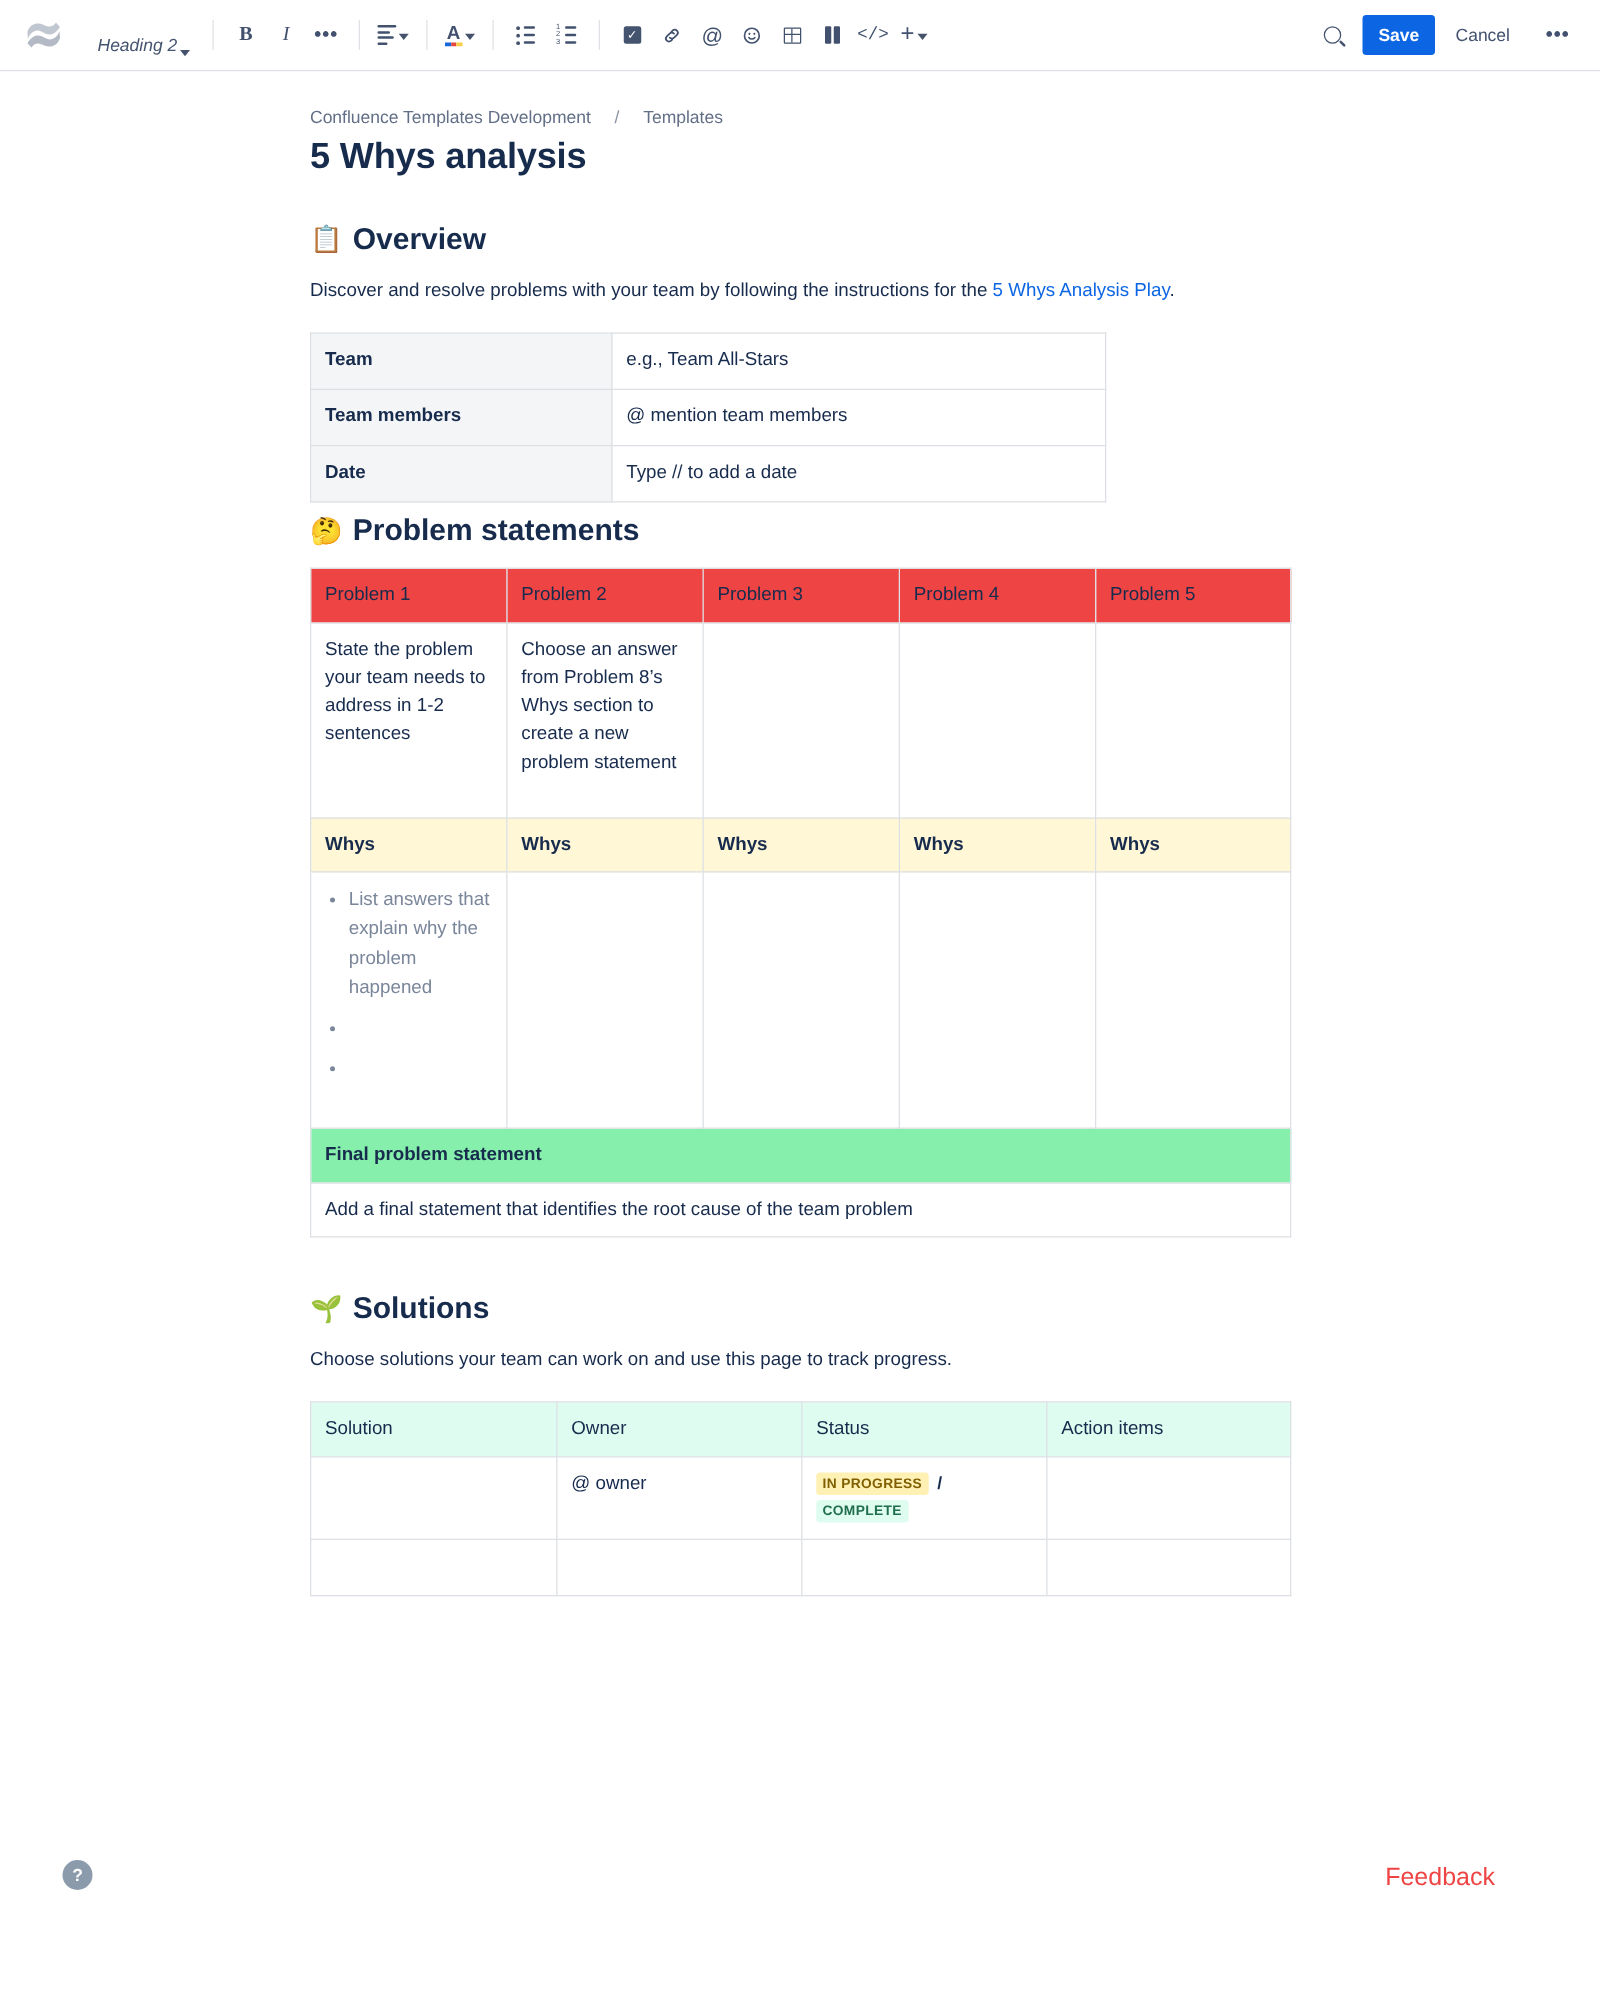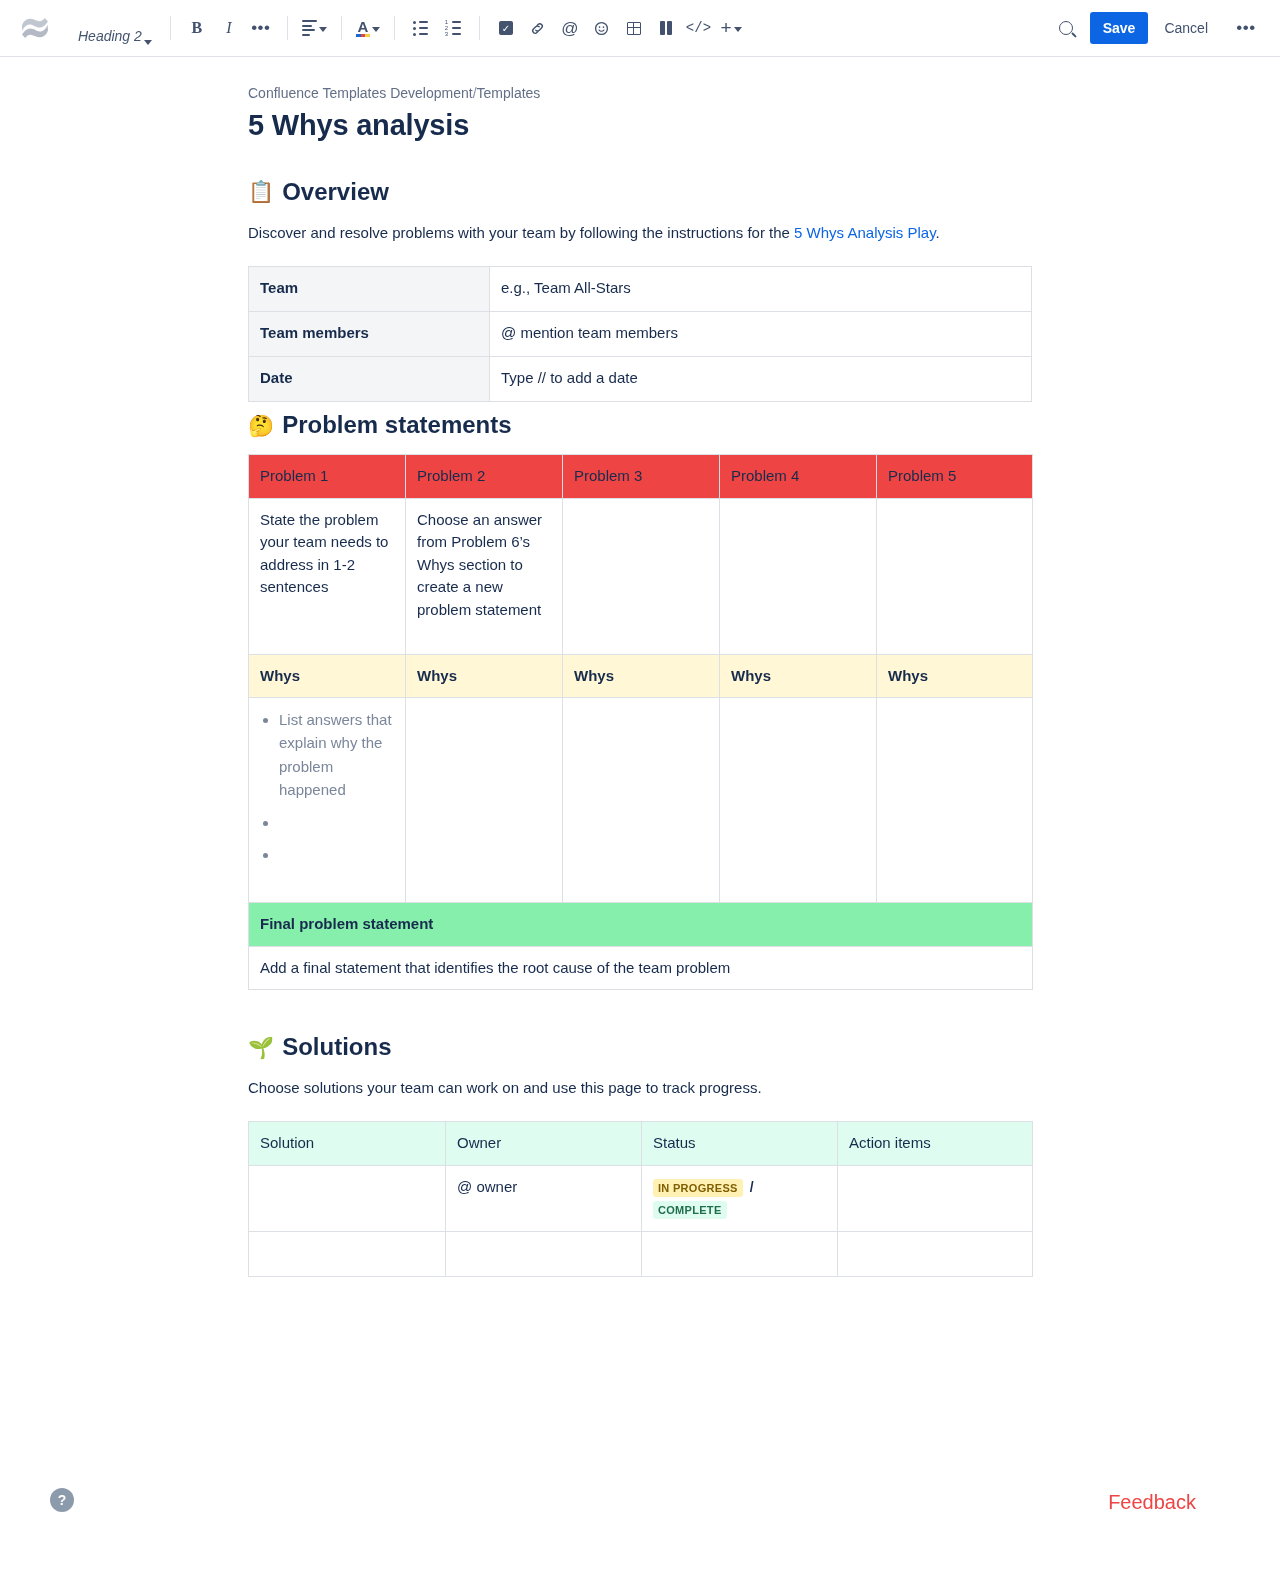--- a/index.html
+++ b/index.html
@@ -141,21 +141,21 @@
   .content {
     width: 784px;
     margin: 0 auto;
     padding-top: 28px;
   }
   .breadcrumb {
     font-size: 14px;
     color: #626F86;
     display: flex;
     align-items: center;
-    gap: 0;
+    gap: 19px;
     margin-bottom: 7px;
   }
   .breadcrumb .crumb { cursor: pointer; }
   .breadcrumb .sep { color: #8993A4; }
   h1.page-title {
     font-size: 29px;
     font-weight: 600;
     color: #172B4D;
     margin: 0 0 34px 0;
     letter-spacing: -0.2px;
@@ -176,21 +176,21 @@
     font-size: 15px;
     line-height: 1.55;
     color: #172B4D;
     margin: 0 0 22px 0;
   }
   p.para a { color: #0C66E4; text-decoration: none; }
 
   
   table.doc-table {
     border-collapse: collapse;
-    width: 784px;
+    width: 637px;
     table-layout: fixed;
     margin-bottom: 8px;
   }
   table.doc-table td, table.doc-table th {
     border: 1px solid #DCDFE4;
     padding: 10px 11px;
     vertical-align: top;
     font-size: 15px;
     line-height: 1.5;
     color: #172B4D;
@@ -461,21 +461,21 @@
       <tbody>
         <tr>
           <th class="hdr-cell">Problem 1</th>
           <th class="hdr-cell">Problem 2</th>
           <th class="hdr-cell">Problem 3</th>
           <th class="hdr-cell">Problem 4</th>
           <th class="hdr-cell">Problem 5</th>
         </tr>
         <tr class="body-row">
           <td class="ph">State the problem your team needs to address in 1-2 sentences</td>
-          <td class="ph">Choose an answer from Problem 6’s Whys section to create a new problem statement</td>
+          <td class="ph">Choose an answer from Problem 8’s Whys section to create a new problem statement</td>
           <td class="ph"></td>
           <td class="ph"></td>
           <td class="ph"></td>
         </tr>
         <tr>
           <td class="whys-hdr">Whys</td>
           <td class="whys-hdr">Whys</td>
           <td class="whys-hdr">Whys</td>
           <td class="whys-hdr">Whys</td>
           <td class="whys-hdr">Whys</td>

